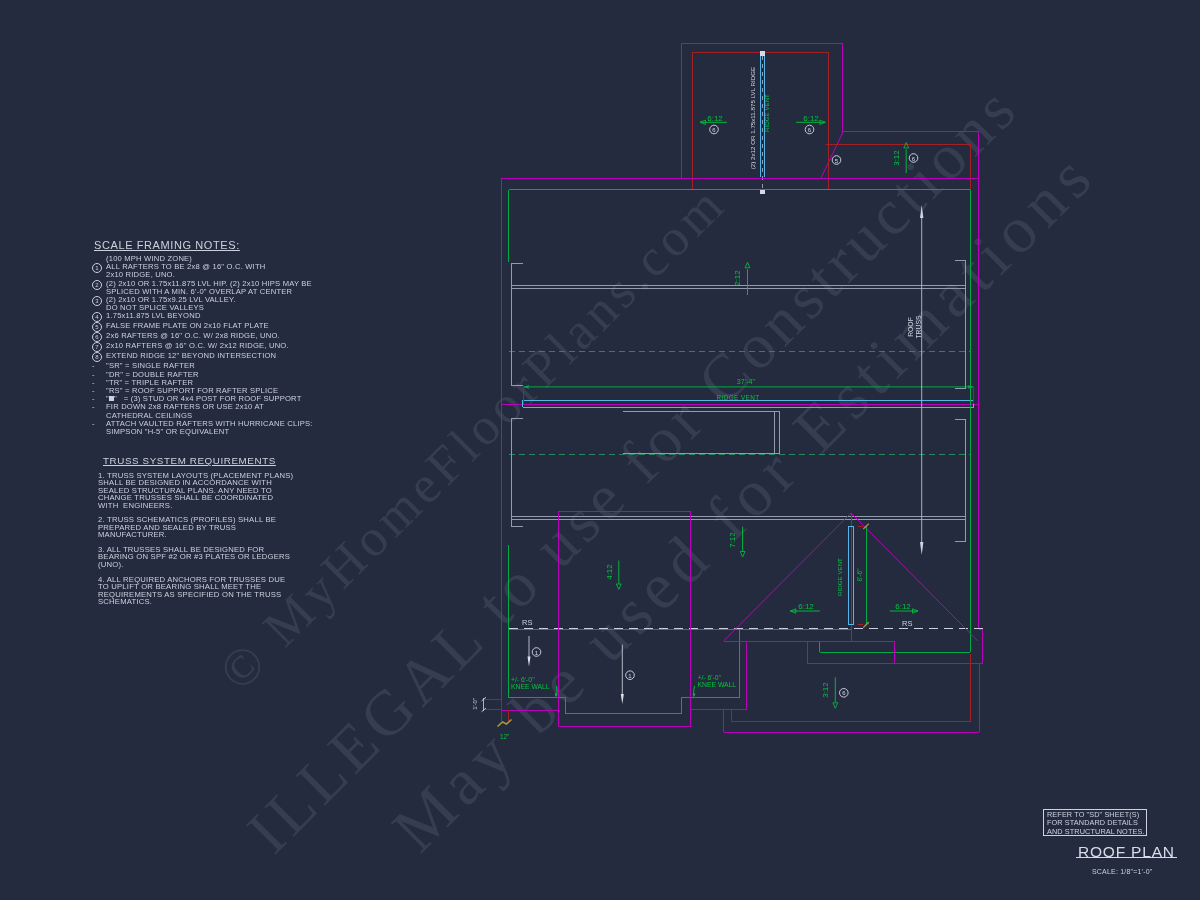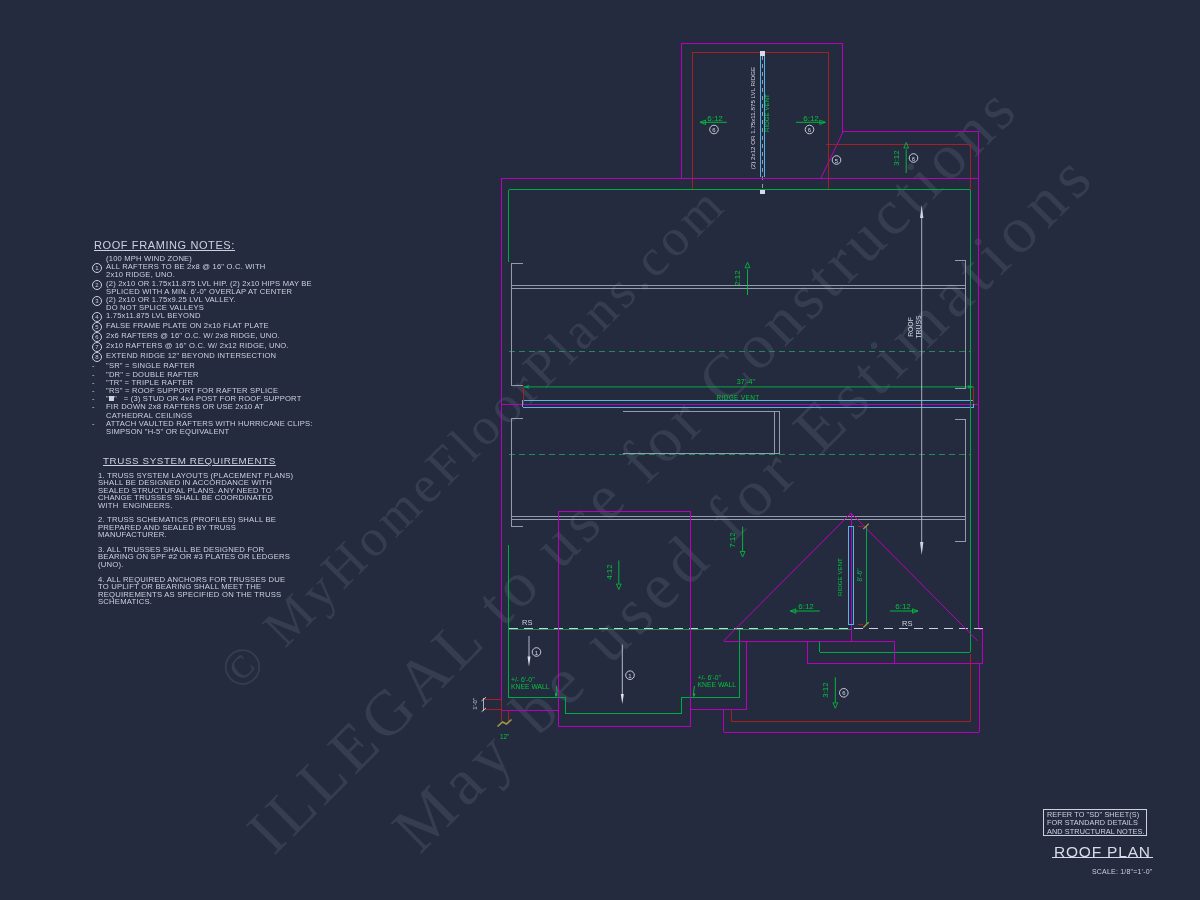--- a/index.html
+++ b/index.html
@@ -292,21 +292,21 @@
 
     <g>
       <line x1="835.3" y1="677.3" x2="835.3" y2="702" stroke="#00c53c" stroke-width="0.9"></line>
       <path d="M835.3,708.3 l-2.4,-5.5 h4.8 z" fill="none" stroke="#00c53c" stroke-width="0.8"></path>
       <text x="828" y="690" fill="#00c53c" font-size="8" text-anchor="middle" transform="rotate(-90 828 690)">3:12</text>
       <circle cx="843.8" cy="692.8" r="4.3" stroke="#d6dbe7" stroke-width="0.9"></circle>
       <text x="843.8" y="695.3" fill="#d6dbe7" font-size="6" text-anchor="middle">6</text>
     </g>
   </svg>
 
-  <div class="notes nt" style="left:94px;top:241px;">ROOF FRAMING NOTES:</div>
+  <div class="notes nt" style="left:94px;top:241px;">SCALE FRAMING NOTES:</div>
 
   <div class="notes" style="left:92px;top:255px;width:320px;">
    <table class="nlist">
     <tbody>
           <tr>
             <td style="width:14px;"></td>
             <td>(100 MPH WIND ZONE)</td>
           </tr>
     <tr>
             <td><span class="circ">1</span></td>
@@ -390,17 +390,17 @@
    TO UPLIFT OR BEARING SHALL MEET THE<br>
    REQUIREMENTS AS SPECIFIED ON THE TRUSS<br>
    SCHEMATICS.
   </div>
 
   <div class="notes" style="left:1043px;top:809px;width:99px;height:24px;border:1px solid #ccd1de;
        font-size:7.3px;line-height:8.3px;padding:1px 0 0 3px;letter-spacing:0.1px;">
    REFER TO "SD" SHEET(S)<br>FOR STANDARD DETAILS<br>AND STRUCTURAL NOTES.
   </div>
 
-  <div class="notes" style="left:1052px;top:848px;font-size:15.5px;letter-spacing:0.8px;color:#d6dbe7;
+  <div class="notes" style="left:1076px;top:848px;font-size:15.5px;letter-spacing:0.8px;color:#d6dbe7;
        border-bottom:1px solid #d6dbe7;padding:0 2px 1px 2px;">ROOF PLAN</div>
 
   <div class="notes" style="left:1092px;top:868px;font-size:7px;">SCALE: 1/8"=1'-0"</div>
 </div>
 
 </body></html>

